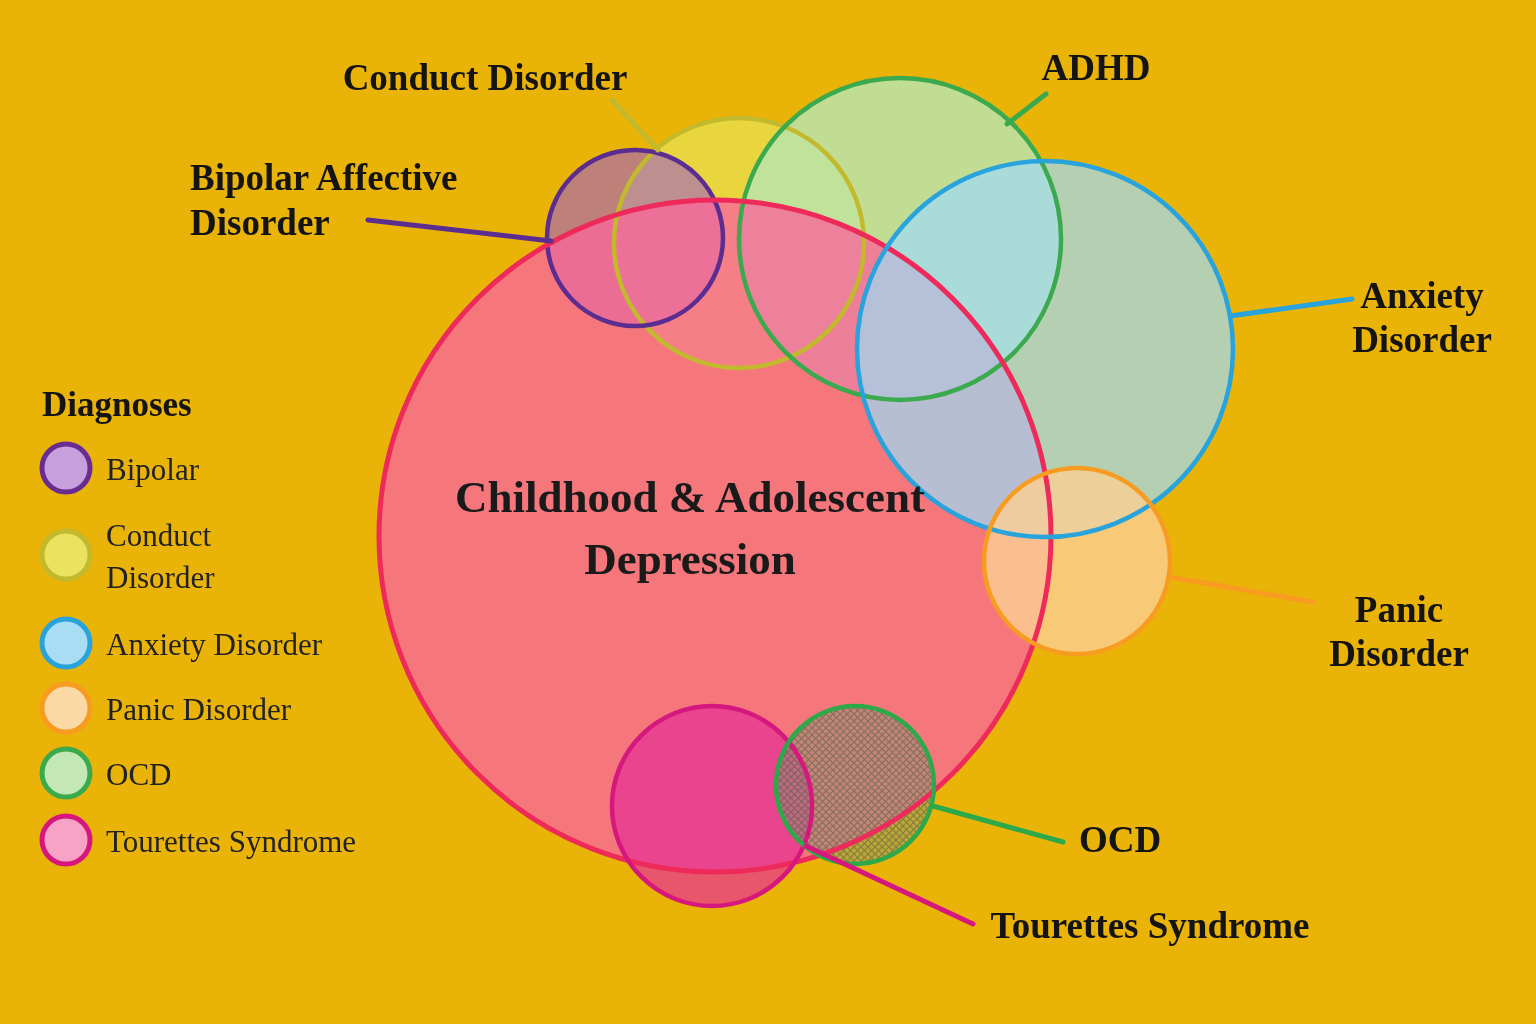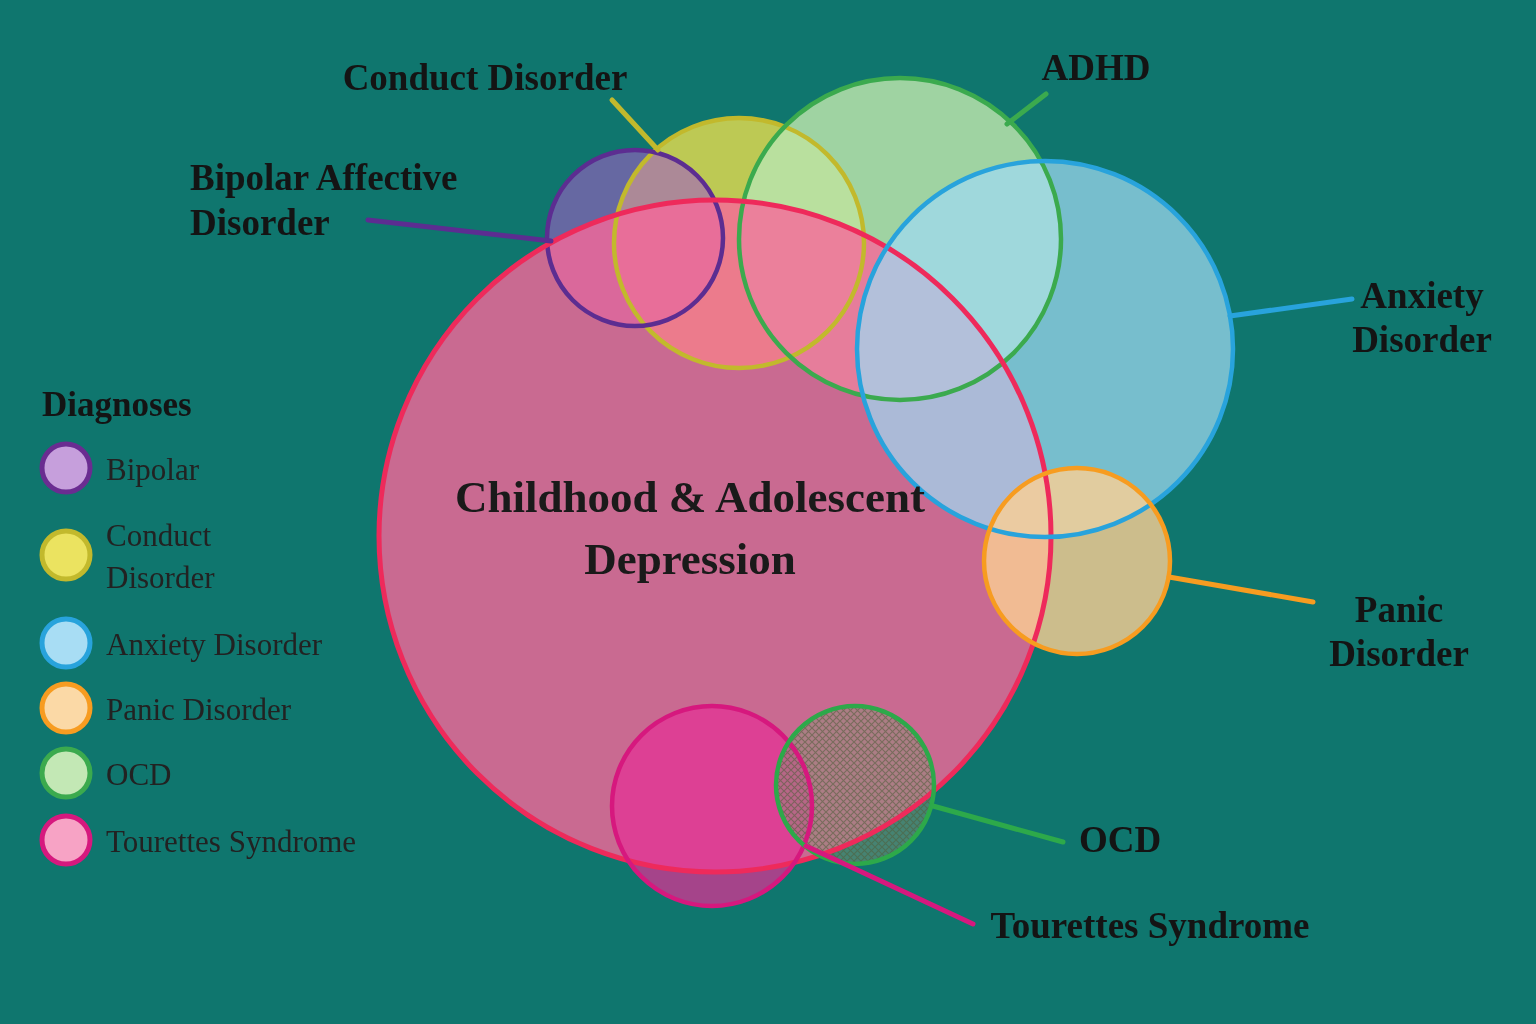--- a/index.html
+++ b/index.html
@@ -4,21 +4,21 @@
 <style>
   html, body {
     margin: 0;
     padding: 0;
     background: #ffffff;
   }
   .stage {
     position: relative;
     width: 1536px;
     height: 1024px;
-    background: #0f766e;
+    background: #eab308;
     overflow: hidden;
   }
   svg { display: block; }
   .callout {
     font-family: "Liberation Serif", "DejaVu Serif", serif;
     font-weight: bold;
     font-size: 37px;
     fill: #141414;
   }
   .center-title {

